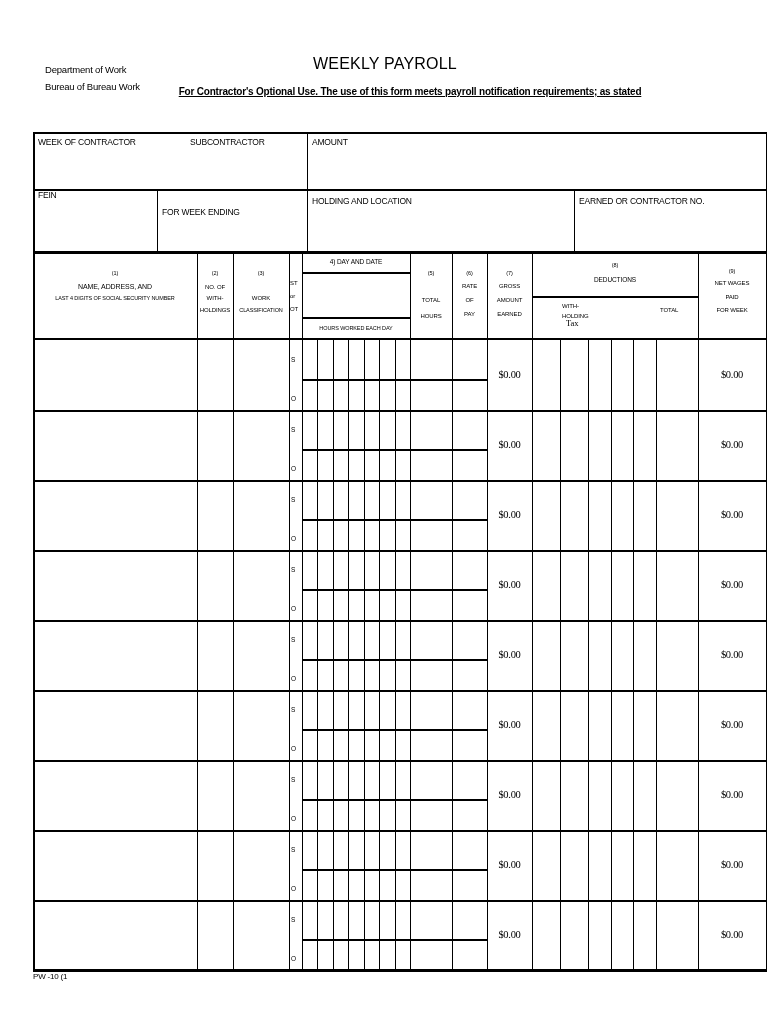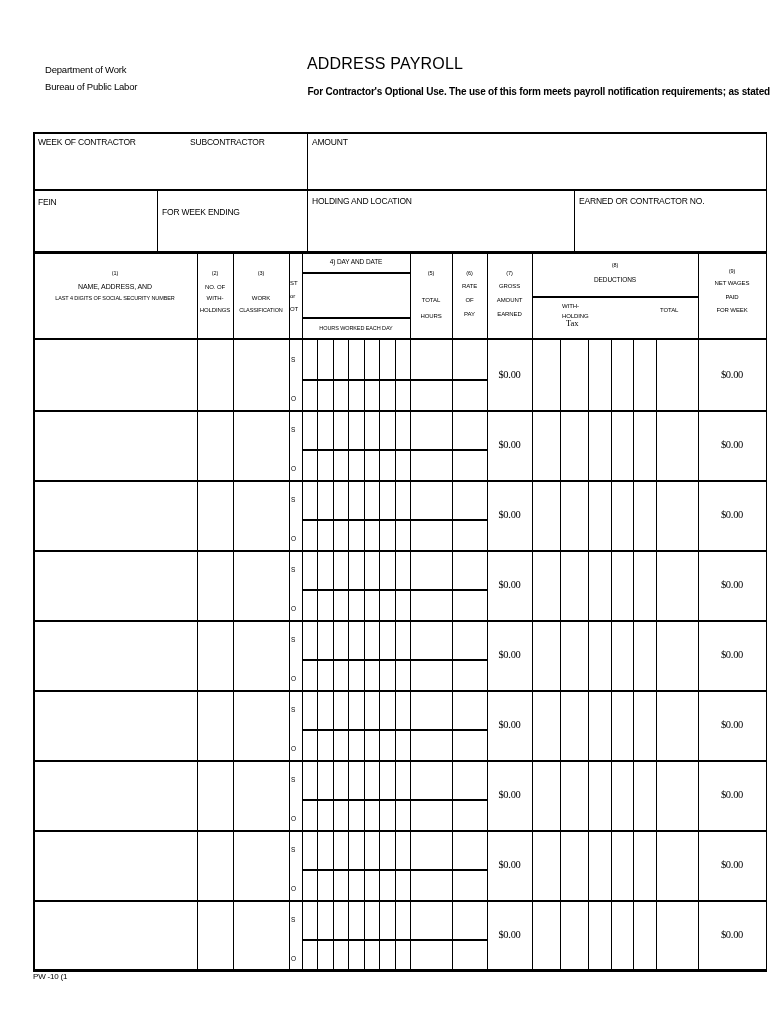--- a/index.html
+++ b/index.html
@@ -2,60 +2,60 @@
 <html><head>
 <meta charset="utf-8">
 <style>
   html,body{margin:0;padding:0;background:#fff;}
   .page{position:relative;width:770px;height:1024px;background:#fff;overflow:hidden;
         font-family:"Liberation Sans",sans-serif;color:#000;}
   .hl{position:absolute;background:#000;height:1px;}
   .vl{position:absolute;background:#000;width:1px;}
   .agency{position:absolute;left:45px;top:61px;font-size:9.5px;line-height:17px;letter-spacing:-0.2px;}
   .title{position:absolute;left:0;top:55px;width:770px;text-align:center;font-size:16px;letter-spacing:0.2px;}
-  .subtitle{position:absolute;left:50px;width:720px;text-align:right;font-weight:bold;font-size:10px;letter-spacing:-0.2px;}
+  .subtitle{position:absolute;left:50px;width:720px;text-align:center;font-weight:bold;font-size:10px;letter-spacing:-0.2px;text-decoration:underline;}
   .lbl{position:absolute;font-size:8.5px;letter-spacing:-0.2px;white-space:nowrap;}
   .hsm{position:absolute;font-size:6px;letter-spacing:-0.1px;white-space:nowrap;text-align:center;line-height:7px;}
   .hnum{font-size:5.5px;}
   .cellhit{position:absolute;background:transparent;}
   .money{position:absolute;display:flex;align-items:center;justify-content:center;
          font-family:"Liberation Serif",serif;font-size:10.5px;letter-spacing:-0.3px;}
   .so{position:absolute;font-size:6.5px;line-height:7px;}
   .row{position:absolute;left:33px;width:734px;height:70px;}
   .taxfont{font-family:"Liberation Serif",serif;font-size:8.5px;}
   .fnum{position:absolute;left:33px;top:972px;font-size:8px;letter-spacing:-0.2px;}
 </style>
 </head>
 <body>
 
 <div class="page">
 
   <div class="agency">
     <div>Department of Work</div>
-    <div>Bureau of Public Labor</div>
+    <div>Bureau of Bureau Work</div>
   </div>
-  <div class="title">ADDRESS PAYROLL</div>
+  <div class="title">WEEKLY PAYROLL</div>
   <div class="subtitle" style="top:86px;">For Contractor's Optional Use. The use of this form meets payroll notification requirements; as stated</div>
 
   <div class="hl" style="left:33px;top:132px;width:734px;height:2px;"></div>
   <div class="hl" style="left:33px;top:189px;width:734px;height:2px;"></div>
   <div class="hl" style="left:33px;top:251px;width:734px;height:3px;"></div>
   <div class="vl" style="left:33px;top:132px;height:839px;width:2px;"></div>
   <div class="vl" style="left:766px;top:132px;height:839px;"></div>
   <div class="vl" style="left:307px;top:132px;height:119px;"></div>
   <div class="vl" style="left:157px;top:189px;height:62px;"></div>
   <div class="vl" style="left:574px;top:189px;height:62px;"></div>
 
   <div class="cellhit" style="left:35px;top:134px;width:270px;height:53px;"></div>
   <div class="lbl" style="left:38px;top:137px;">WEEK OF CONTRACTOR</div>
   <div class="lbl" style="left:190px;top:137px;">SUBCONTRACTOR</div>
   <div class="cellhit" style="left:309px;top:134px;width:455px;height:53px;"></div>
   <div class="lbl" style="left:312px;top:137px;">AMOUNT</div>
   <div class="cellhit" style="left:35px;top:191px;width:120px;height:58px;"></div>
-  <div class="lbl" style="left:38px;top:197px;">FEIN</div>
+  <div class="lbl" style="left:38px;top:190px;">FEIN</div>
   <div class="cellhit" style="left:159px;top:191px;width:146px;height:58px;"></div>
   <div class="lbl" style="left:162px;top:207px;">FOR WEEK ENDING</div>
   <div class="cellhit" style="left:309px;top:191px;width:263px;height:58px;"></div>
   <div class="lbl" style="left:312px;top:196px;">HOLDING AND LOCATION</div>
   <div class="cellhit" style="left:576px;top:191px;width:188px;height:58px;"></div>
   <div class="lbl" style="left:579px;top:196px;">EARNED OR CONTRACTOR NO.</div>
 
   <div class="vl" style="left:197px;top:251px;height:718px;"></div>
   <div class="vl" style="left:233px;top:251px;height:718px;"></div>
   <div class="vl" style="left:289px;top:251px;height:718px;"></div>

